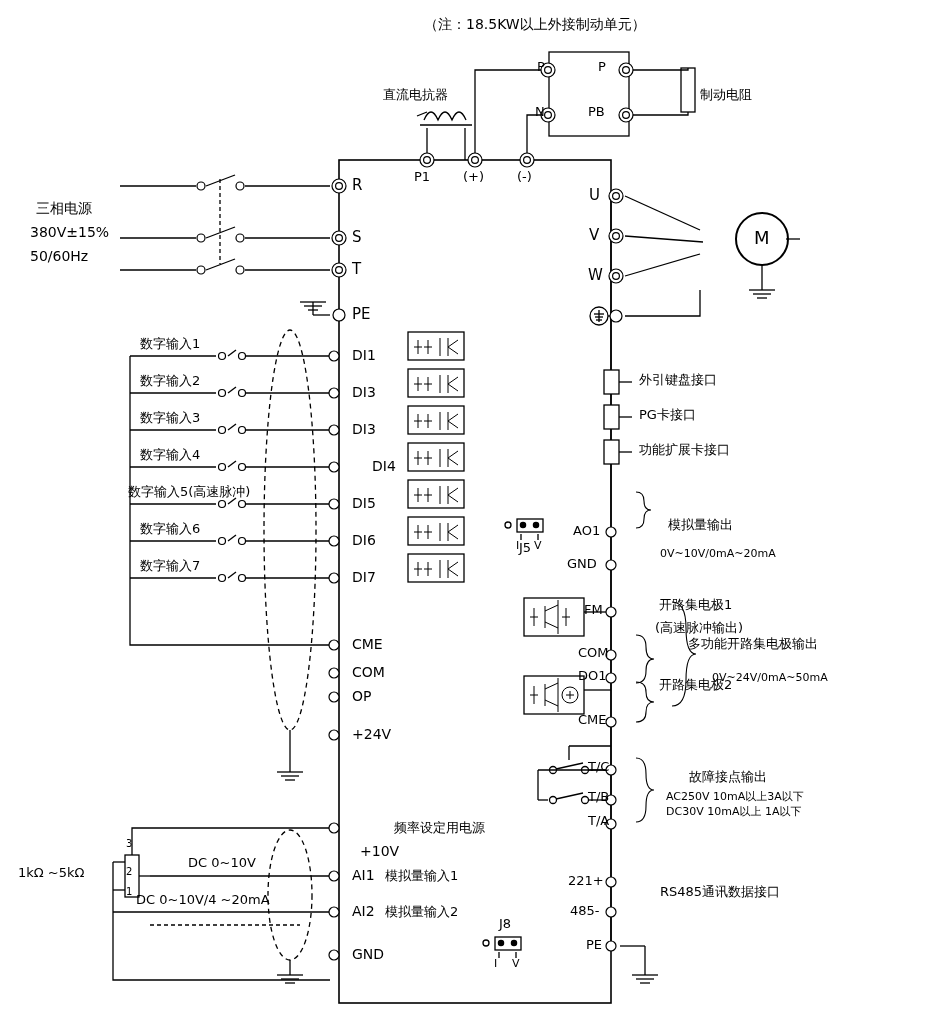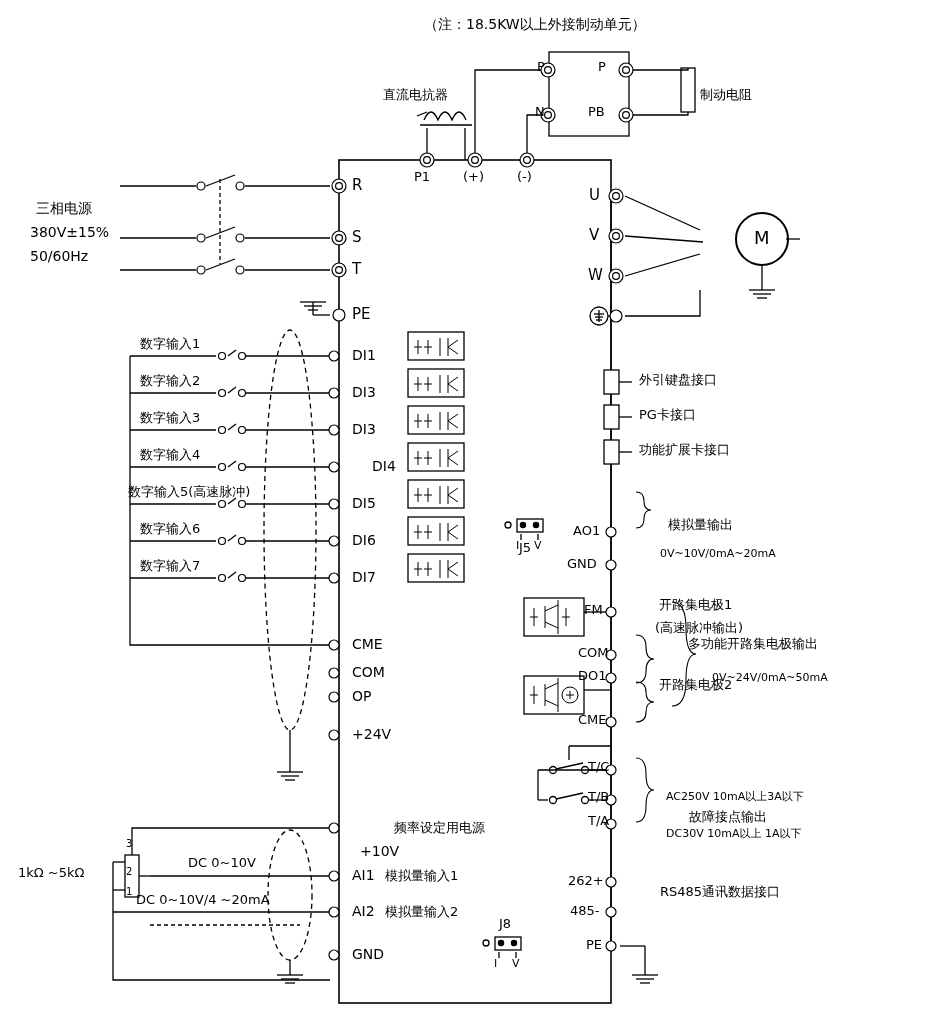--- a/index.html
+++ b/index.html
@@ -385,41 +385,41 @@
 <div class="lbl t13" style="left:578px;top:713px;">CME</div>
 <div class="lbl cn t13" style="left:659px;top:598px;">开路集电极1</div>
 <div class="lbl cn t13" style="left:655px;top:621px;">(高速脉冲输出)</div>
 <div class="lbl cn t13" style="left:659px;top:678px;">开路集电极2</div>
 <div class="lbl cn t13" style="left:688px;top:637px;">多功能开路集电极输出</div>
 <div class="lbl t11" style="left:712px;top:672px;">0V~24V/0mA~50mA</div>
 
 <div class="lbl t13" style="left:588px;top:760px;">T/C</div>
 <div class="lbl t13" style="left:588px;top:790px;">T/B</div>
 <div class="lbl t13" style="left:588px;top:814px;">T/A</div>
-<div class="lbl cn t13" style="left:689px;top:770px;margin-top:40px;">故障接点输出</div>
+<div class="lbl cn t13" style="left:689px;top:770px;">故障接点输出</div>
 <div class="lbl cn t11" style="left:666px;top:791px;">AC250V 10mA以上3A以下</div>
-<div class="lbl cn t11" style="left:666px;top:828px;">DC30V  10mA以上 1A以下</div>
+<div class="lbl cn t11" style="left:666px;top:806px;">DC30V  10mA以上 1A以下</div>
 
 <div class="lbl t13" style="left:18px;top:866px;">1kΩ ~5kΩ</div>
 <div class="lbl t10" style="left:126px;top:838px;">3</div>
 <div class="lbl t10" style="left:126px;top:866px;">2</div>
 <div class="lbl t10" style="left:126px;top:886px;">1</div>
 <div class="lbl t13" style="left:188px;top:856px;">DC 0~10V</div>
 <div class="lbl t13" style="left:136px;top:893px;">DC 0~10V/4 ~20mA</div>
 
 <div class="lbl t14" style="left:360px;top:819px;margin-top:24px;">+10V</div>
 <div class="lbl cn t13" style="left:394px;top:821px;">频率设定用电源</div>
 <div class="lbl t14" style="left:352px;top:867px;">AI1</div>
 <div class="lbl cn t13" style="left:385px;top:869px;">模拟量输入1</div>
 <div class="lbl t14" style="left:352px;top:903px;">AI2</div>
 <div class="lbl cn t13" style="left:385px;top:905px;">模拟量输入2</div>
 <div class="lbl t14" style="left:352px;top:946px;">GND</div>
 
 <div class="lbl t13 b" style="left:499px;top:917px;">J8</div>
 <div class="lbl t11" style="left:494px;top:958px;">I</div>
 <div class="lbl t11" style="left:512px;top:958px;">V</div>
 
-<div class="lbl t13" style="left:568px;top:874px;">262+</div>
+<div class="lbl t13" style="left:568px;top:874px;">221+</div>
 <div class="lbl t13" style="left:570px;top:904px;">485-</div>
 <div class="lbl t13" style="left:586px;top:938px;">PE</div>
 <div class="lbl cn t13" style="left:660px;top:885px;">RS485通讯数据接口</div>
 
 </div>
 
 </body></html>

